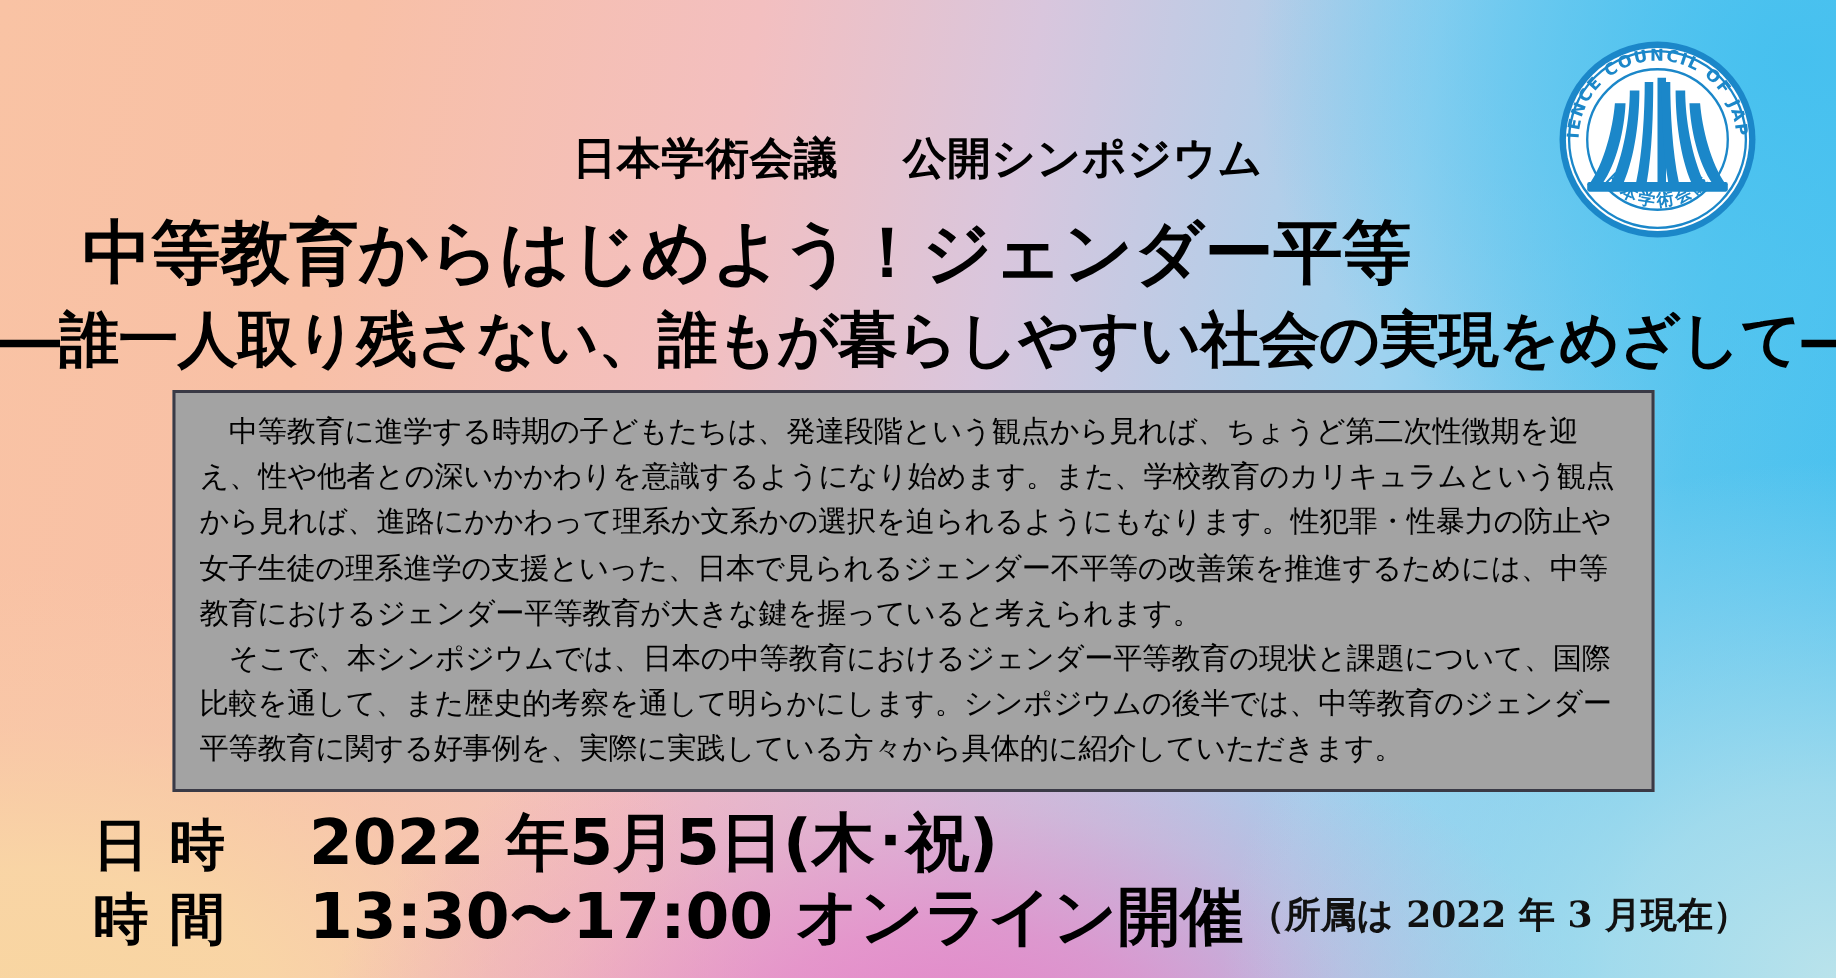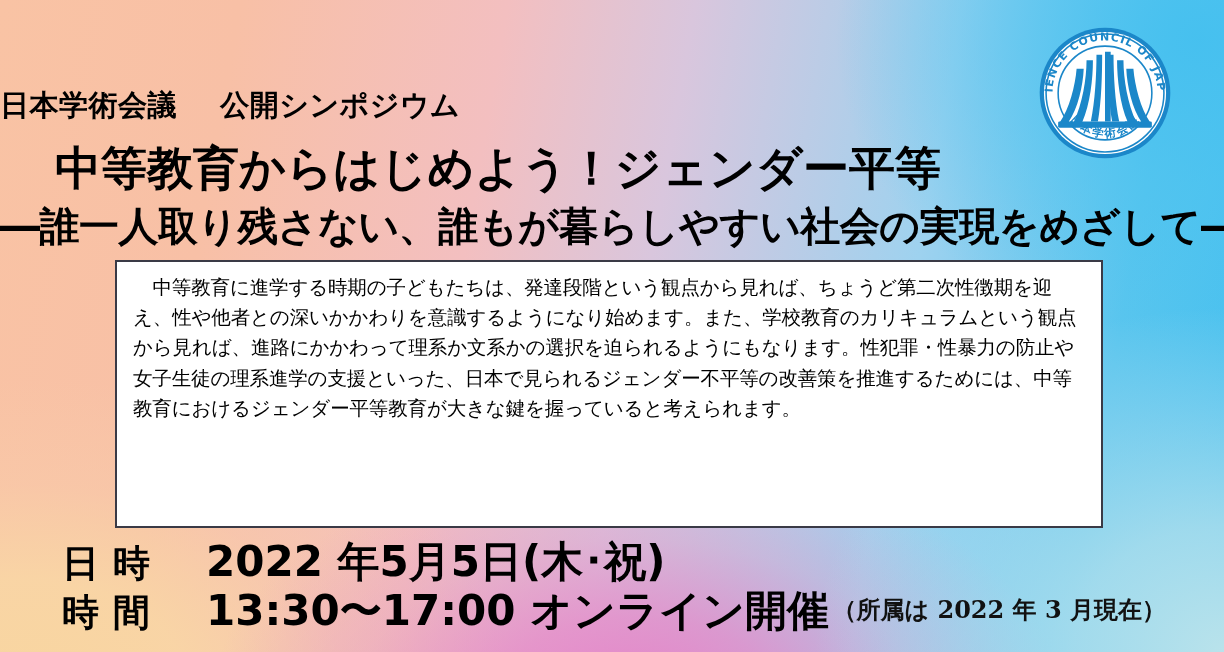--- a/index.html
+++ b/index.html
@@ -80,20 +80,21 @@
   }
   #logo svg { display: block; width: 100%; height: 100%; }
 
   
   .txt { position: absolute; color: #000; white-space: nowrap; }
 
   #kicker {
     top: 86px;
     left: 0;
     width: 1224px;
+    text-align: center;
     font-size: 29px;
     font-weight: 700;
     letter-spacing: 0.5px;
   }
   #kicker .gap { display: inline-block; width: 22px; }
 
   #main-title {
     top: 138px;
     left: 0;
     width: 996px;
@@ -112,21 +113,21 @@
     letter-spacing: -0.5px;
   }
 
   
   #desc-box {
     position: absolute;
     left: 115px;
     top: 260px;
     width: 988px;
     height: 268px;
-    background: #ffffff;
+    background: #a3a3a3;
     border: 2px solid #3a3a46;
     box-sizing: border-box;
     padding: 11px 16px 8px 16px;
   }
   #desc-box p {
     margin: 0;
     font-size: 19.5px;
     line-height: 30.2px;
     color: #000;
     text-indent: 1em;
@@ -213,20 +214,21 @@
     <span>日本学術会議</span>
     <span class="gap"></span>
     <span>公開シンポジウム</span>
   </div>
 
   <div class="txt" id="main-title">中等教育からはじめよう！ジェンダー平等</div>
   <div class="txt" id="subtitle">―誰一人取り残さない、誰もが暮らしやすい社会の実現をめざして―</div>
 
   <div id="desc-box">
     <p>中等教育に進学する時期の子どもたちは、発達段階という観点から見れば、ちょうど第二次性徴期を迎え、性や他者との深いかかわりを意識するようになり始めます。また、学校教育のカリキュラムという観点から見れば、進路にかかわって理系か文系かの選択を迫られるようにもなります。性犯罪・性暴力の防止や女子生徒の理系進学の支援といった、日本で見られるジェンダー不平等の改善策を推進するためには、中等教育におけるジェンダー平等教育が大きな鍵を握っていると考えられます。</p>
+    <p>そこで、本シンポジウムでは、日本の中等教育におけるジェンダー平等教育の現状と課題について、国際比較を通して、また歴史的考察を通して明らかにします。シンポジウムの後半では、中等教育のジェンダー平等教育に関する好事例を、実際に実践している方々から具体的に紹介していただきます。</p>
   </div>
 
   <div class="info-row" id="date-row">
     <span class="info-label">日時</span>
     <span class="info-value">2022 年5月5日(木･祝)</span>
   </div>
 
   <div class="info-row" id="time-row">
     <span class="info-label">時間</span>
     <span class="info-value">13:30〜17:00 オンライン開催</span>

